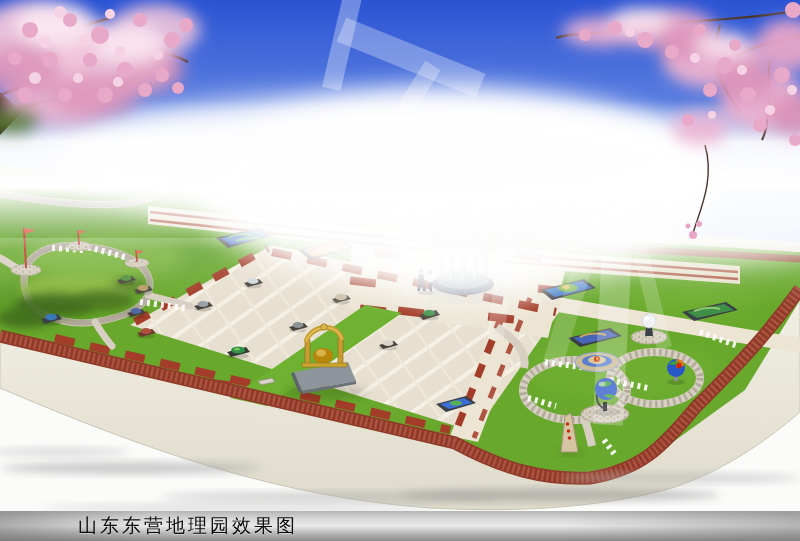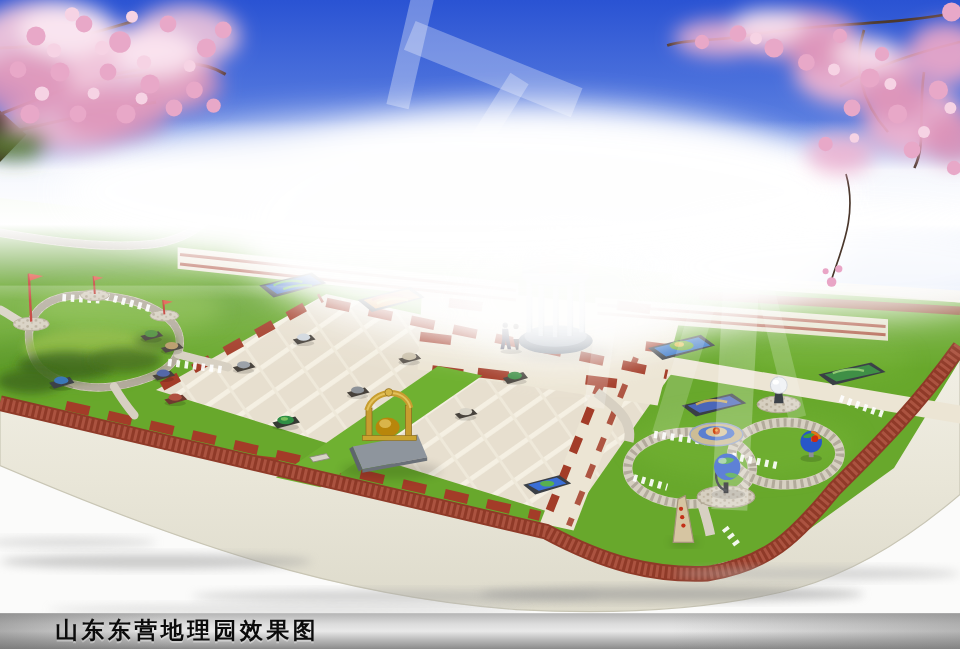--- a/index.html
+++ b/index.html
@@ -5,22 +5,22 @@
   html,body{margin:0;padding:0;background:#ffffff;}
   #stage{position:relative;width:800px;height:541px;overflow:hidden;
          font-family:"Liberation Sans","DejaVu Sans",sans-serif;background:#ffffff;}
   #scene-svg{position:absolute;left:0;top:0;}
   #caption-bar{position:absolute;left:0;top:511px;width:800px;height:30px;
     background:
       linear-gradient(90deg, rgba(110,110,110,.50) 0%, rgba(255,255,255,0) 18%,
                       rgba(255,255,255,0) 70%, rgba(120,120,120,.45) 100%),
       linear-gradient(180deg,#b5b5b5 0%, #dcdcdc 30%, #e9e9e9 50%, #bdbdbd 72%, #8a8a8a 100%);
     display:flex;align-items:center;}
-  #caption-text{color:#0b0b0b;font-size:19px;font-weight:bold;letter-spacing:3px;
-    padding-left:46px;white-space:nowrap;text-shadow:0 1px 0 rgba(255,255,255,.35);}
+  #caption-text{color:#0b0b0b;font-size:19px;font-weight:normal;letter-spacing:3px;
+    padding-left:46px;white-space:nowrap;text-shadow:0 1px 0 rgba(255,255,255,.35);margin-left:32px;}
 </style>
 </head>
 <body>
 
 <div id="stage">
 <svg id="scene-svg" width="800" height="541" viewBox="0 0 800 541">
   <defs>
     <linearGradient id="gSky" x1="0" y1="0" x2="0" y2="1">
       <stop offset="0" stop-color="#2a53d3"></stop>
       <stop offset="0.35" stop-color="#5b7fe0"></stop>

